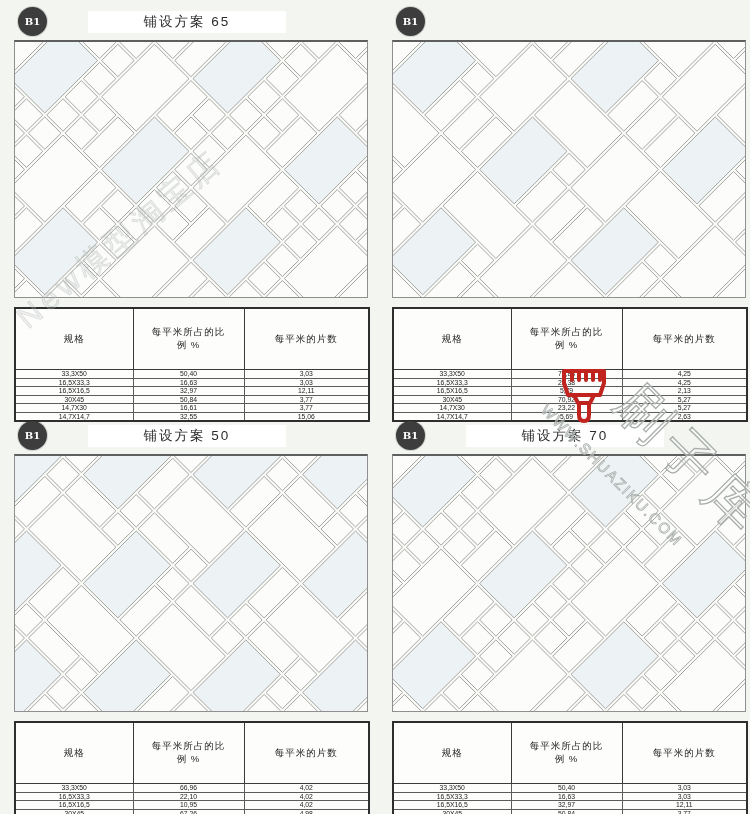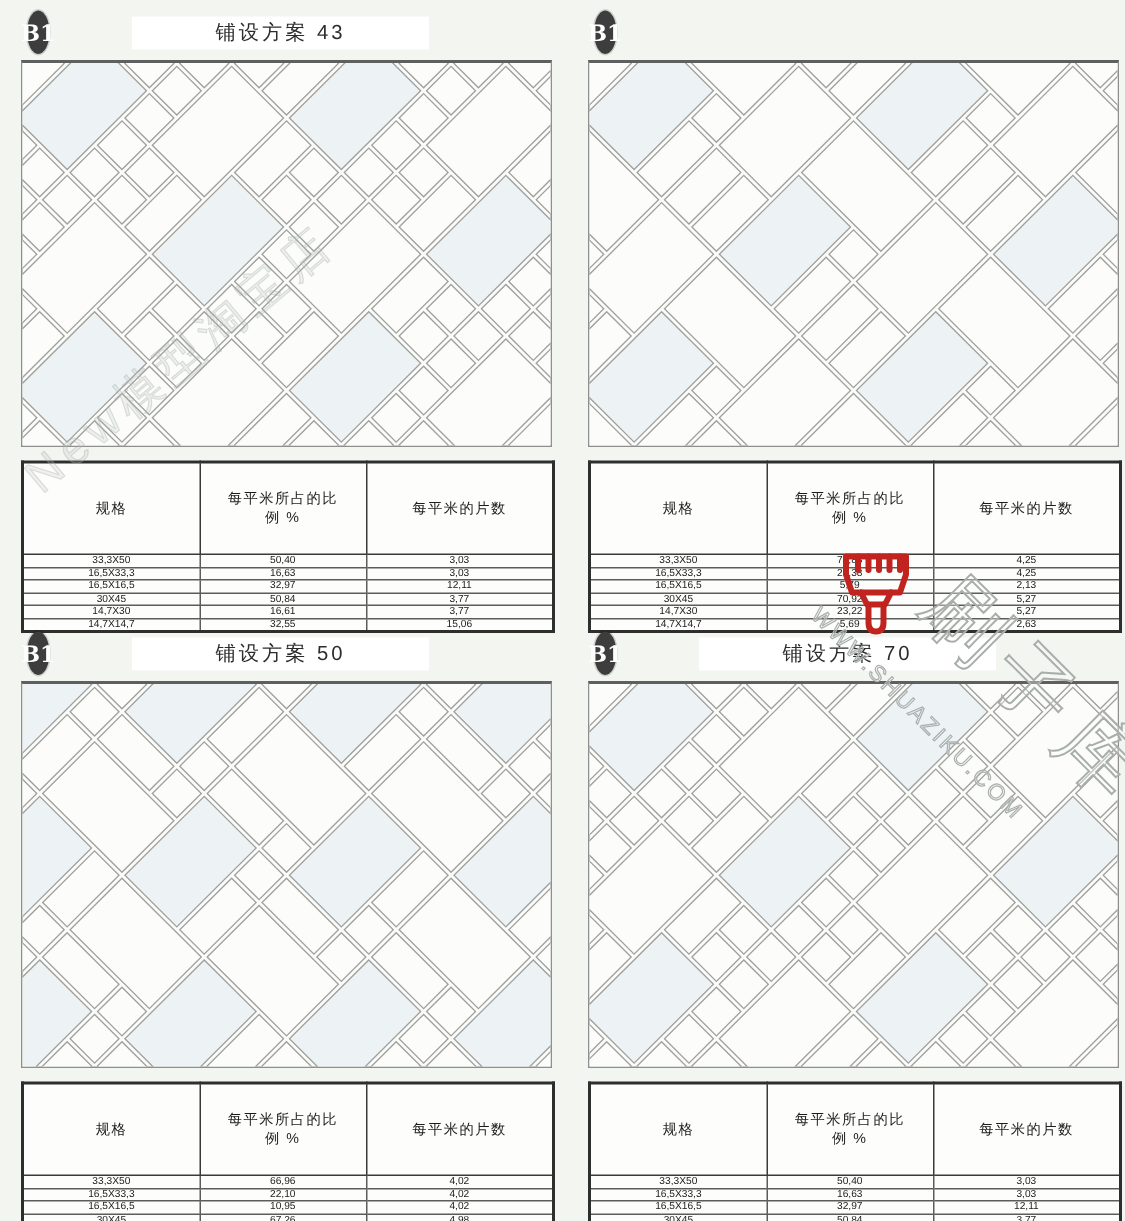--- a/index.html
+++ b/index.html
@@ -5,23 +5,23 @@
   html,body{margin:0;padding:0;}
   body{
     width:750px;height:814px;position:relative;overflow:hidden;
     background:#f3f5f0;
     font-family:"Liberation Sans", sans-serif;
   }
   .quadrant{position:absolute;width:372px;height:400px;}
   .q0{left:0;top:0;} .q1{left:378px;top:0;} .q2{left:0;top:414px;} .q3{left:378px;top:414px;}
 
   .badge{
-    position:absolute;left:18px;top:7px;width:15px;height:29px;border-radius:50%;
+    position:absolute;left:18px;top:7px;width:29px;height:29px;border-radius:50%;
     display:flex;align-items:center;justify-content:center;
-    font-family:"DejaVu Serif", serif;font-size:15px;font-weight:bold;
+    font-family:"DejaVu Serif", serif;font-size:10px;font-weight:bold;
     box-shadow:0 0 0 1px rgba(0,0,0,.15);
   }
   .title-box{
     position:absolute;left:88px;top:11px;width:198px;height:22px;
     background:#ffffff;display:flex;align-items:center;justify-content:center;
     font-size:13.5px;letter-spacing:2px;color:#2c2c2c;
   }
   .diagram{
     position:absolute;left:14px;top:40px;width:354px;height:258px;
     background:#fbfcf8;
@@ -50,21 +50,21 @@
 
   .wm{position:absolute;pointer-events:none;}
   #wm-store{left:10px;top:80px;width:330px;height:330px;}
   #wm-brand{left:520px;top:355px;width:230px;height:230px;}
 </style>
 </head>
 <body style="background: rgb(243, 245, 240);">
 
 <div class="quadrant q0">
   <div class="badge" style="background: rgb(61, 61, 61); color: rgb(255, 255, 255);">B1</div>
-  <div class="title-box">铺设方案 43</div>
+  <div class="title-box">铺设方案 65</div>
   <div class="diagram">
     <svg viewBox="0 0 354 258" preserveAspectRatio="none">
         <g transform="rotate(-45 177 129)">
           <rect x="-146.6" y="-194.6" width="75.2" height="49.2" fill="#edf3f4" stroke="#a0a0a0" stroke-width="0.9"></rect>
           <rect x="-68.6" y="-194.6" width="49.2" height="23.2" fill="#fcfdfb" stroke="#a0a0a0" stroke-width="0.9"></rect>
           <rect x="-68.6" y="-168.6" width="23.2" height="23.2" fill="#fcfdfb" stroke="#a0a0a0" stroke-width="0.9"></rect>
           <rect x="-42.6" y="-168.6" width="23.2" height="23.2" fill="#fcfdfb" stroke="#a0a0a0" stroke-width="0.9"></rect>
           <rect x="-68.6" y="-142.6" width="23.2" height="23.2" fill="#fcfdfb" stroke="#a0a0a0" stroke-width="0.9"></rect>
           <rect x="-42.6" y="-142.6" width="23.2" height="23.2" fill="#fcfdfb" stroke="#a0a0a0" stroke-width="0.9"></rect>
           <rect x="-94.6" y="-142.6" width="23.2" height="23.2" fill="#fcfdfb" stroke="#a0a0a0" stroke-width="0.9"></rect>

